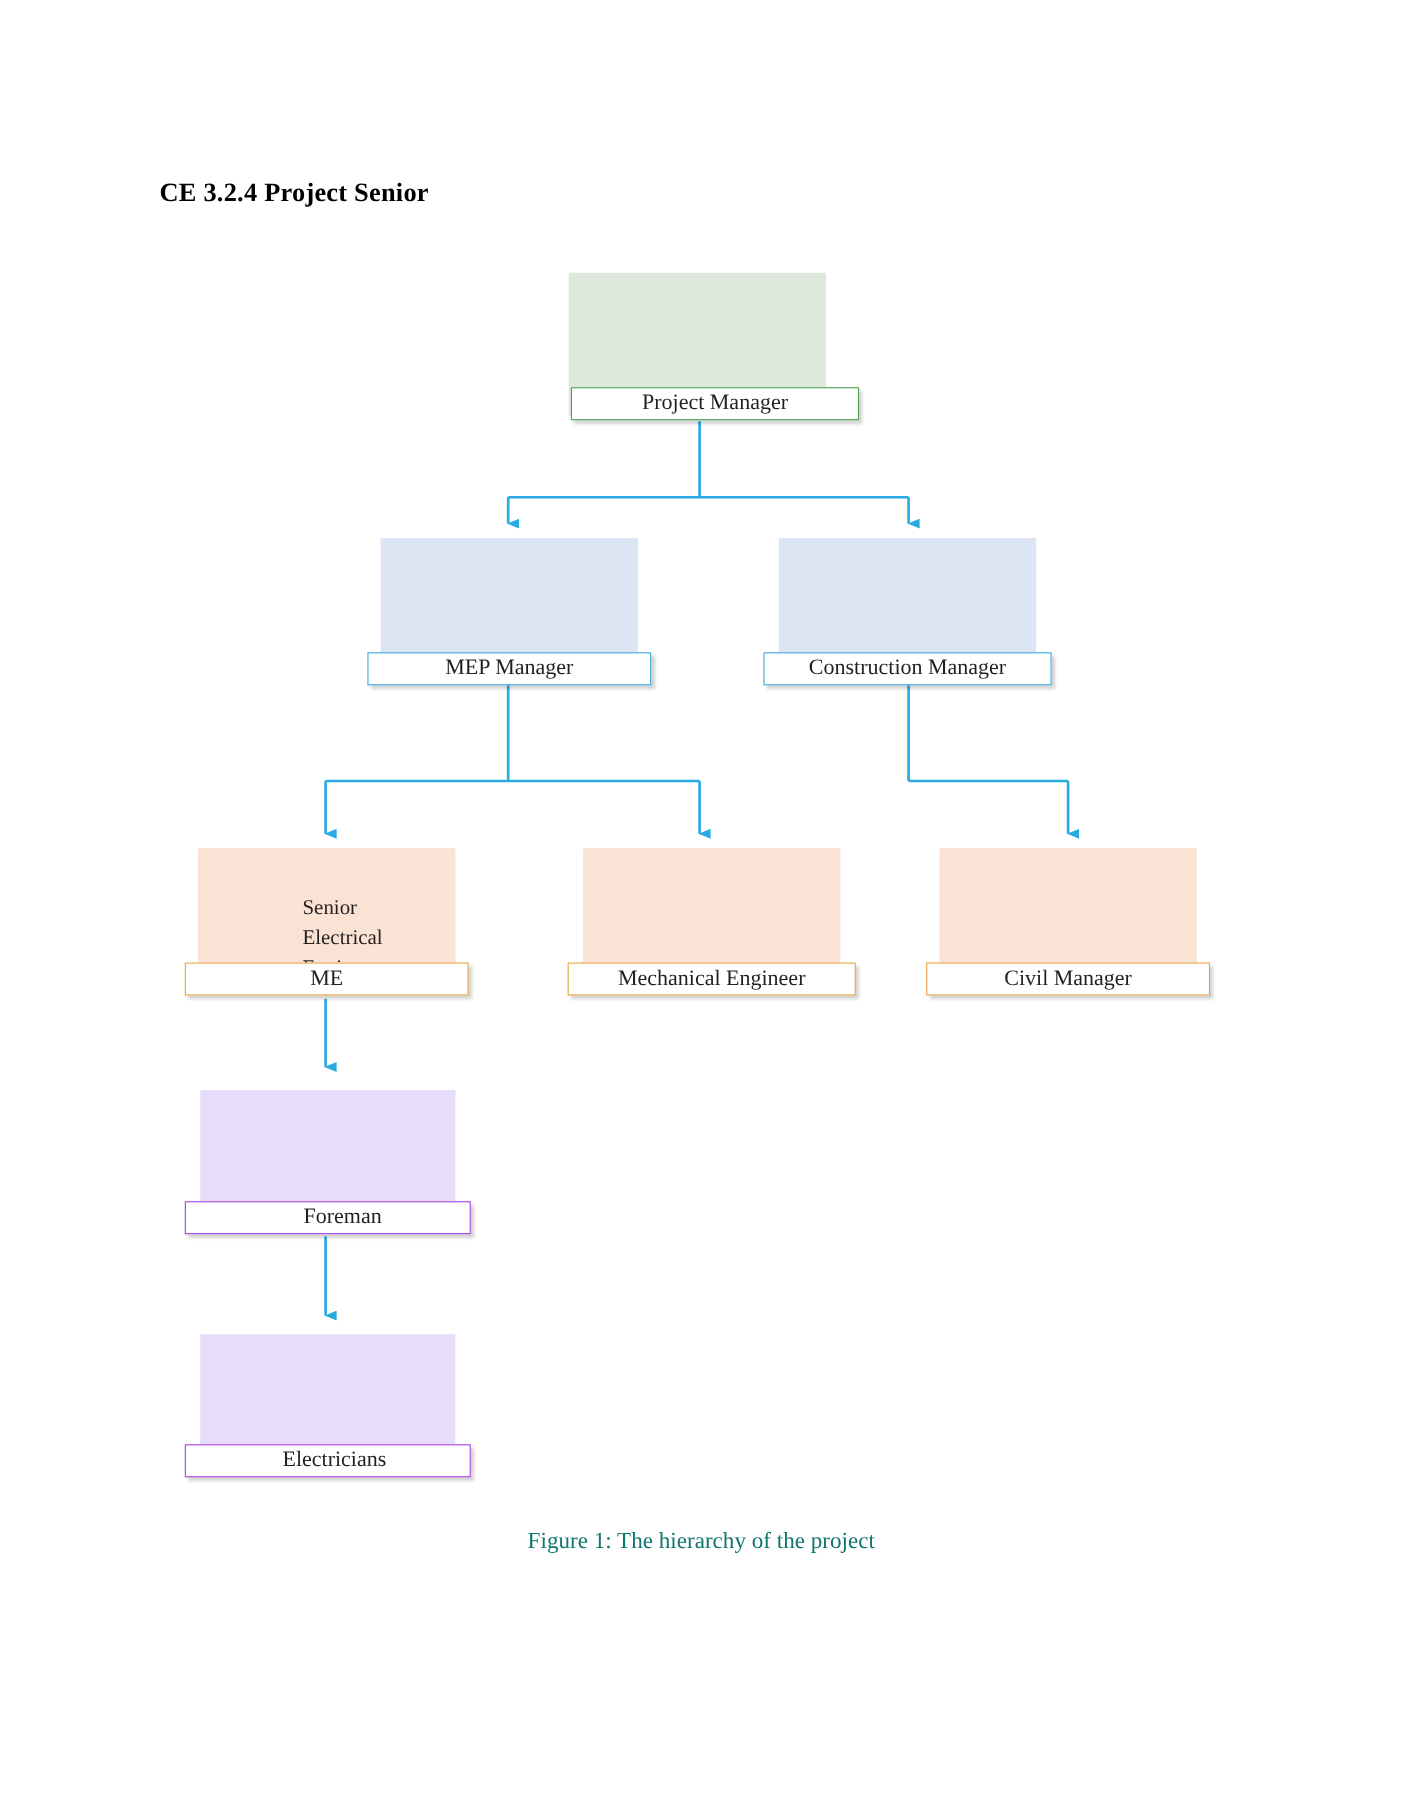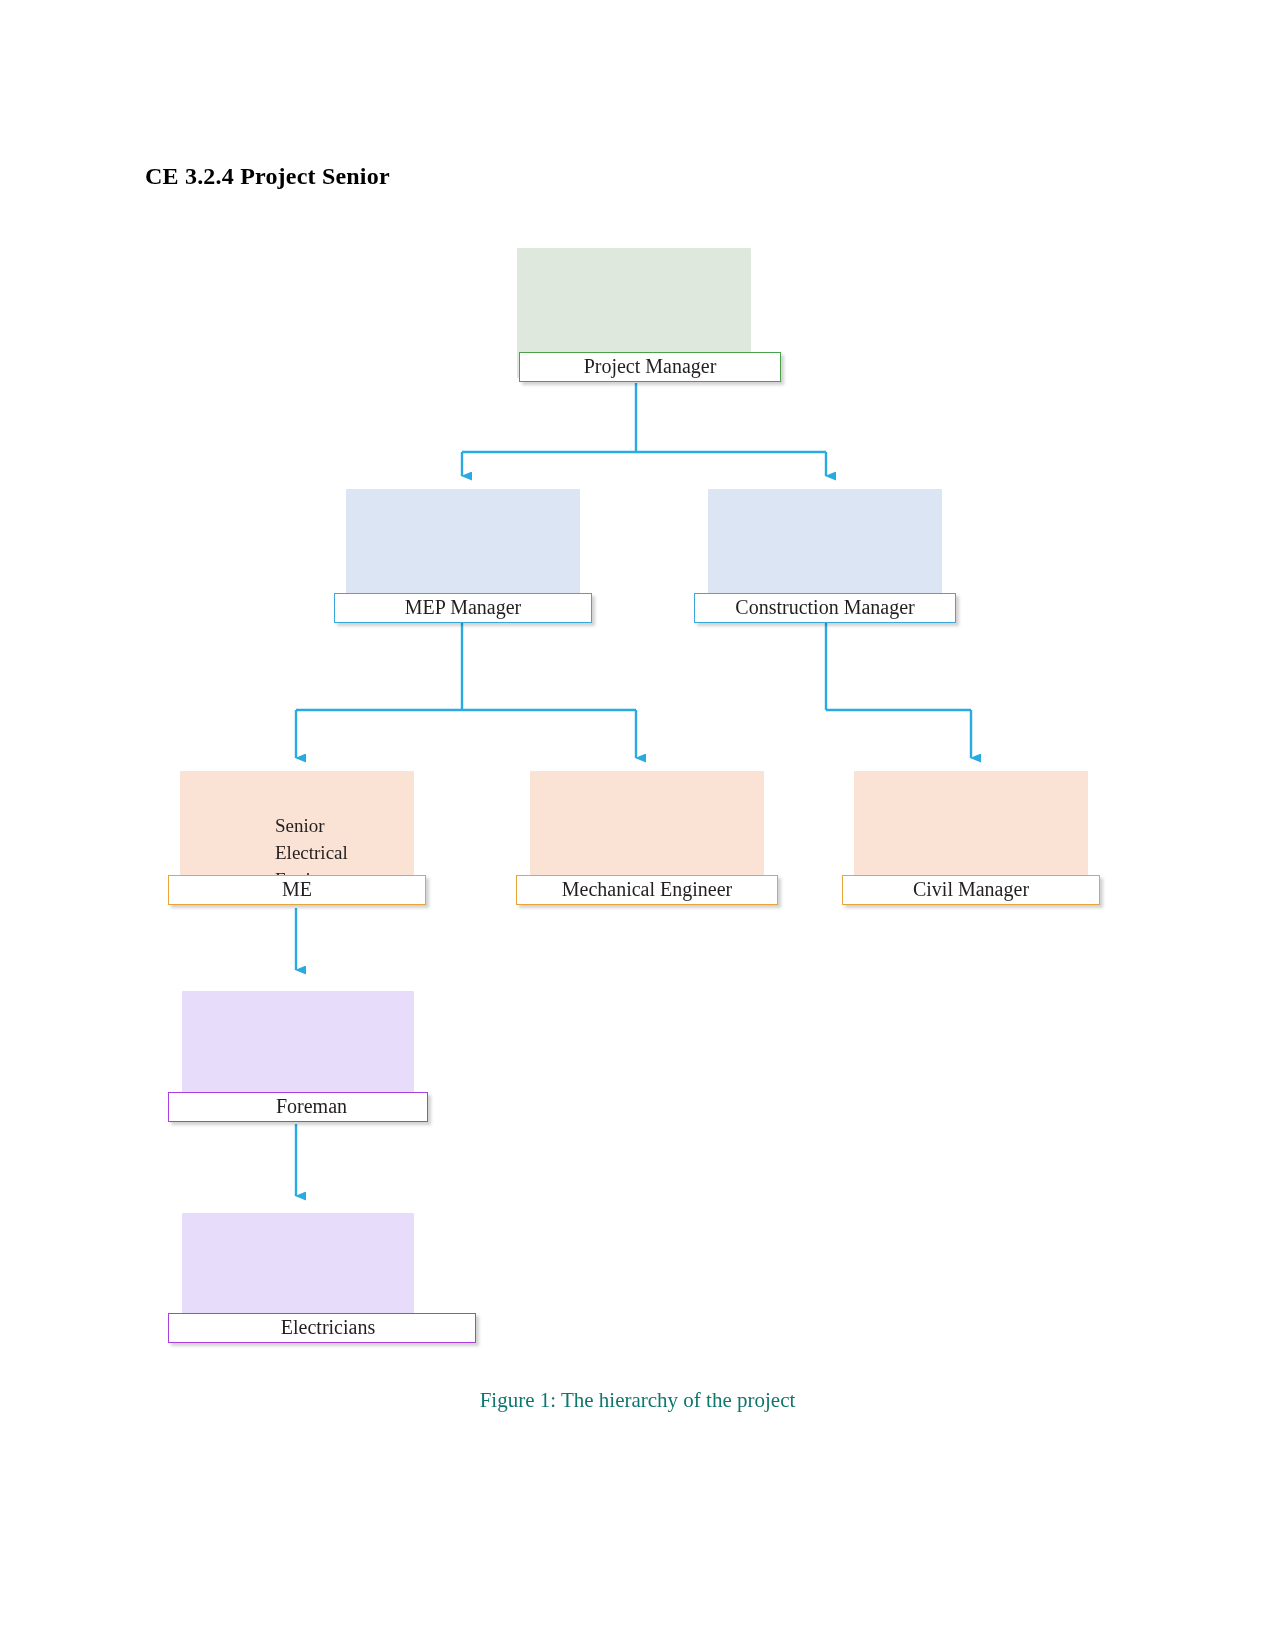--- a/index.html
+++ b/index.html
@@ -147,20 +147,20 @@
       <div class="labelbar peach" style="left:-12px;top:104px;width:258px;">Civil Manager</div>
     </div>
 
     <div class="node" style="left:182px;top:991px;width:232px;height:125px;">
       <div class="block purple"></div>
       <div class="labelbar purple" style="left:-14px;top:101px;width:260px;padding-left:27px;">Foreman</div>
     </div>
 
     <div class="node" style="left:182px;top:1213px;width:232px;height:122px;">
       <div class="block purple"></div>
-      <div class="labelbar purple" style="left:-14px;top:100px;width:308px;padding-left:12px;">Electricians</div>
+      <div class="labelbar purple" style="left:-14px;top:100px;width:260px;padding-left:12px;">Electricians</div>
     </div>
 
   </div>
 
   <div class="caption">Figure 1: The hierarchy of the project</div>
 
 </div>
 
 </body></html>

